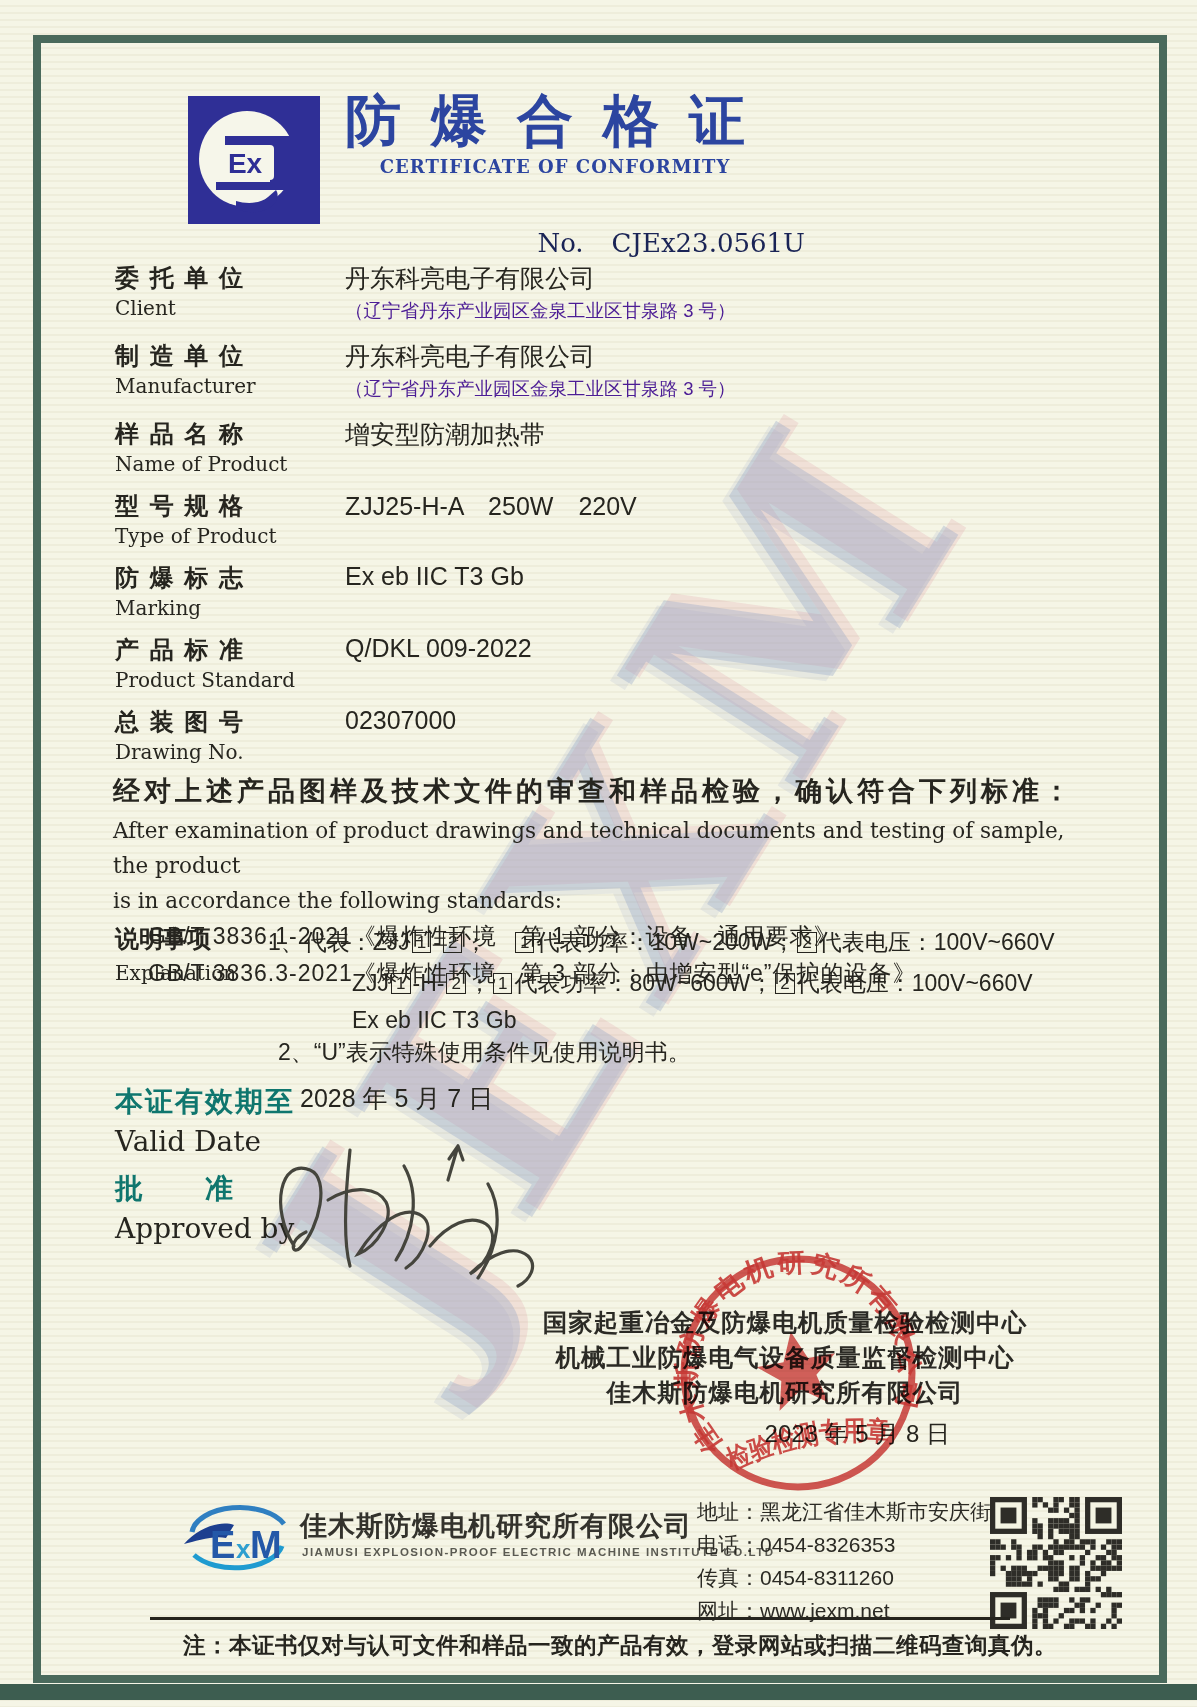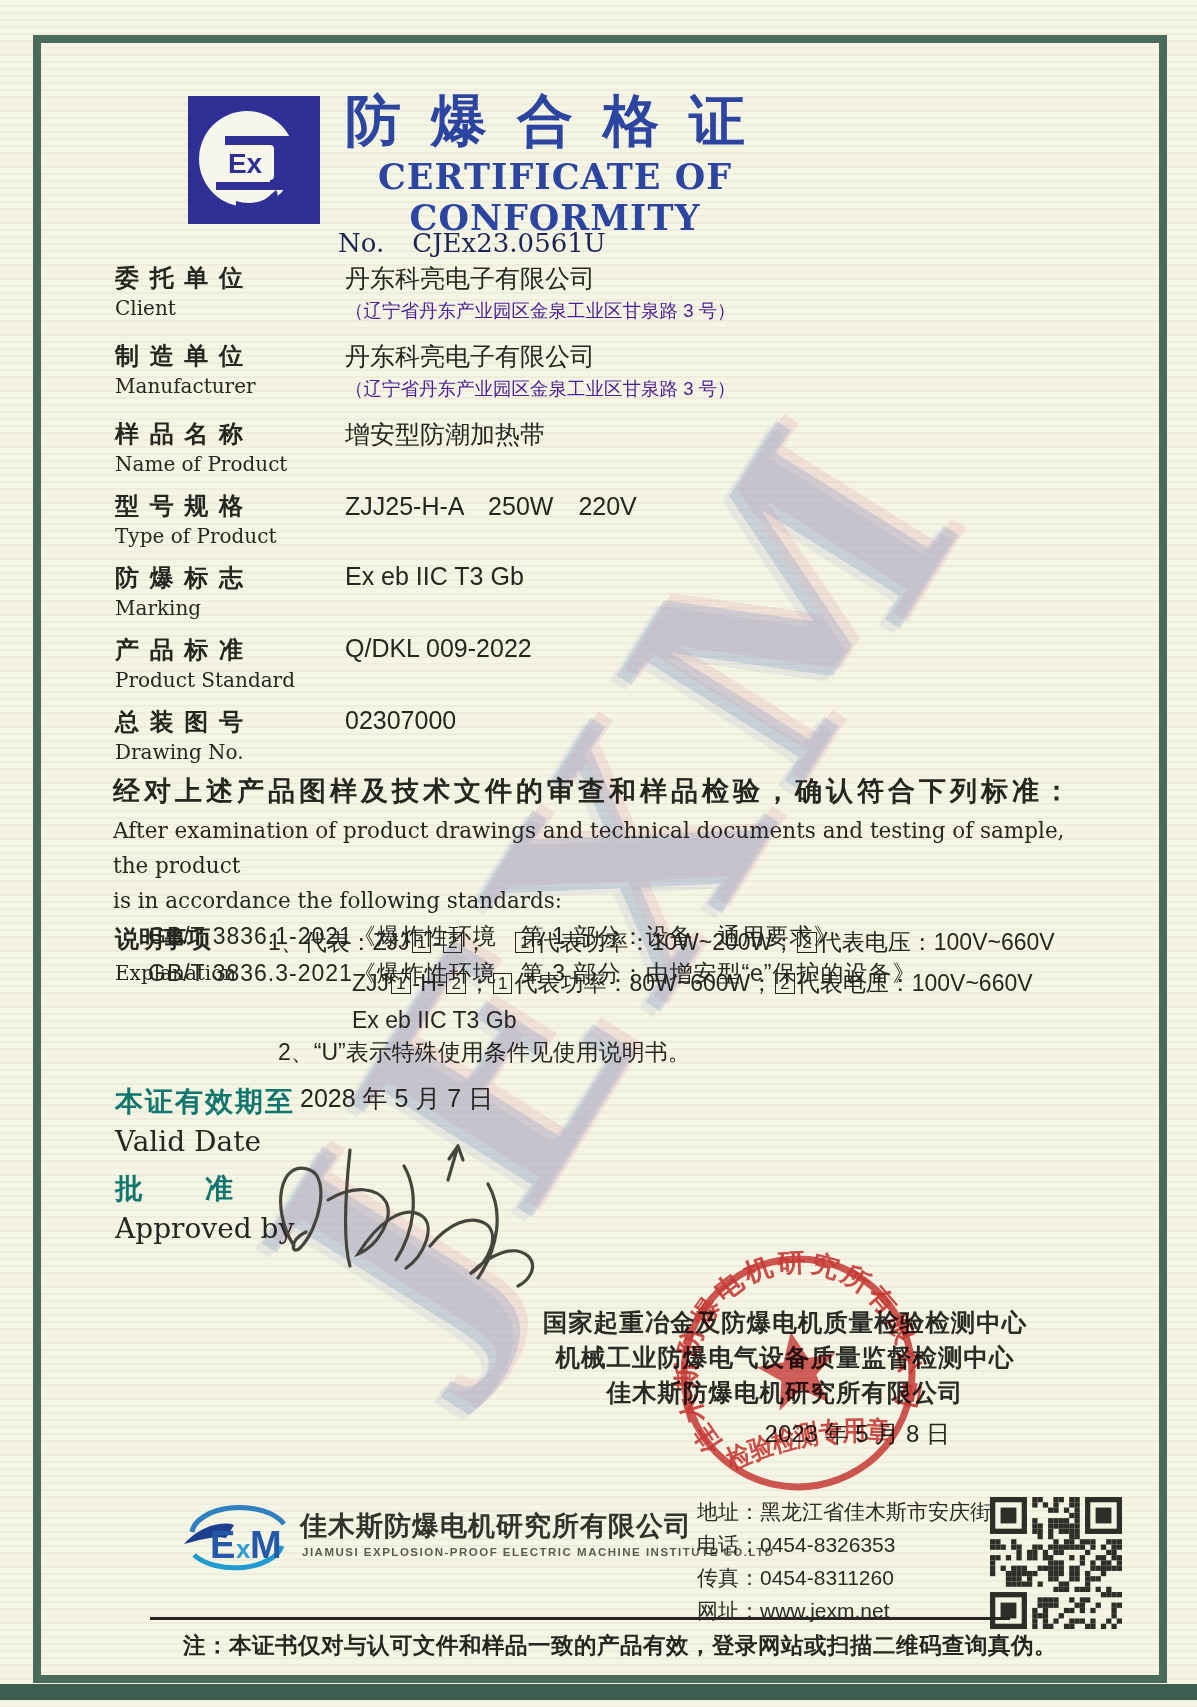--- a/index.html
+++ b/index.html
@@ -15,22 +15,22 @@
              transform:rotate(-58deg);z-index:0;
              font-family:"DejaVu Serif",serif;font-weight:bold;font-size:295px;
              letter-spacing:26px;color:rgba(148,163,200,0.34);
              text-shadow:10px 3px 0 rgba(222,140,155,0.20),-8px -3px 0 rgba(120,140,190,0.12);}
   .z{position:absolute;z-index:2;}
   
   .logo-ex{left:188px;top:96px;width:144px;height:128px;}
   .title-cn{left:330px;top:84px;width:460px;text-align:center;
             font-size:56px;font-weight:bold;letter-spacing:30px;color:#2c45a0;}
   .title-en{left:305px;top:156px;width:500px;text-align:center;
-            font-family:"DejaVu Serif",serif;font-weight:bold;font-size:35px;color:#2c45a0;letter-spacing:1px;}
-  .cert-no{left:305px;top:198px;width:500px;text-align:left;
+            font-family:"DejaVu Serif",serif;font-weight:bold;font-size:18px;color:#2c45a0;letter-spacing:1px;}
+  .cert-no{left:305px;top:198px;width:500px;text-align:right;
            font-family:"DejaVu Serif",serif;font-size:26px;color:#1a2456;white-space:pre;}
   .cert-no .num{margin-left:28px;}
   
   .frow{position:absolute;left:115px;z-index:2;width:1000px;}
   .flabel-cn{font-size:24px;font-weight:bold;letter-spacing:2px;color:#26251f;}
   .flabel-en{font-family:"DejaVu Serif",serif;font-size:20px;color:#26251f;margin-top:2px;}
   .fvalue{position:absolute;left:230px;top:0;font-size:25px;color:#26251f;white-space:pre;}
   .fnote{position:absolute;left:230px;top:36px;font-size:18.5px;color:#4c1d95;}
   
   .stmt{left:113px;top:773px;width:990px;color:#26251f;}

